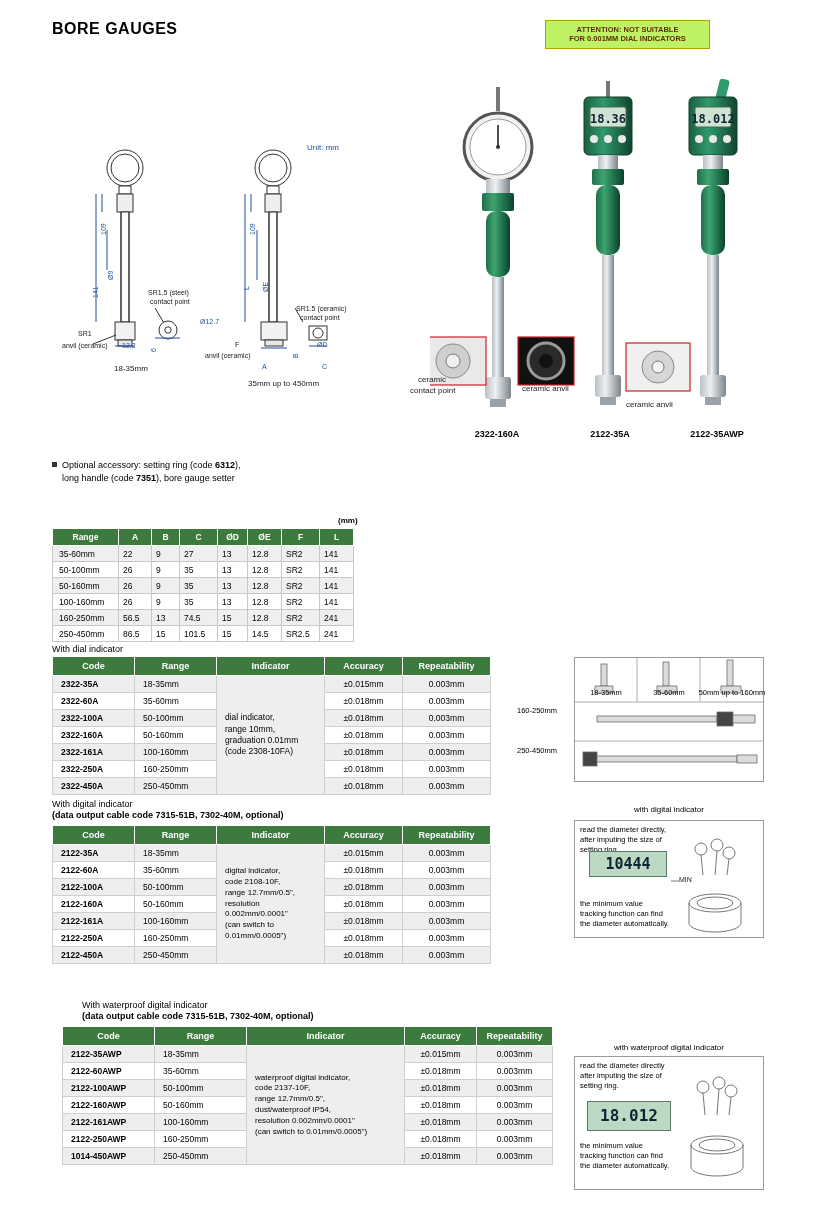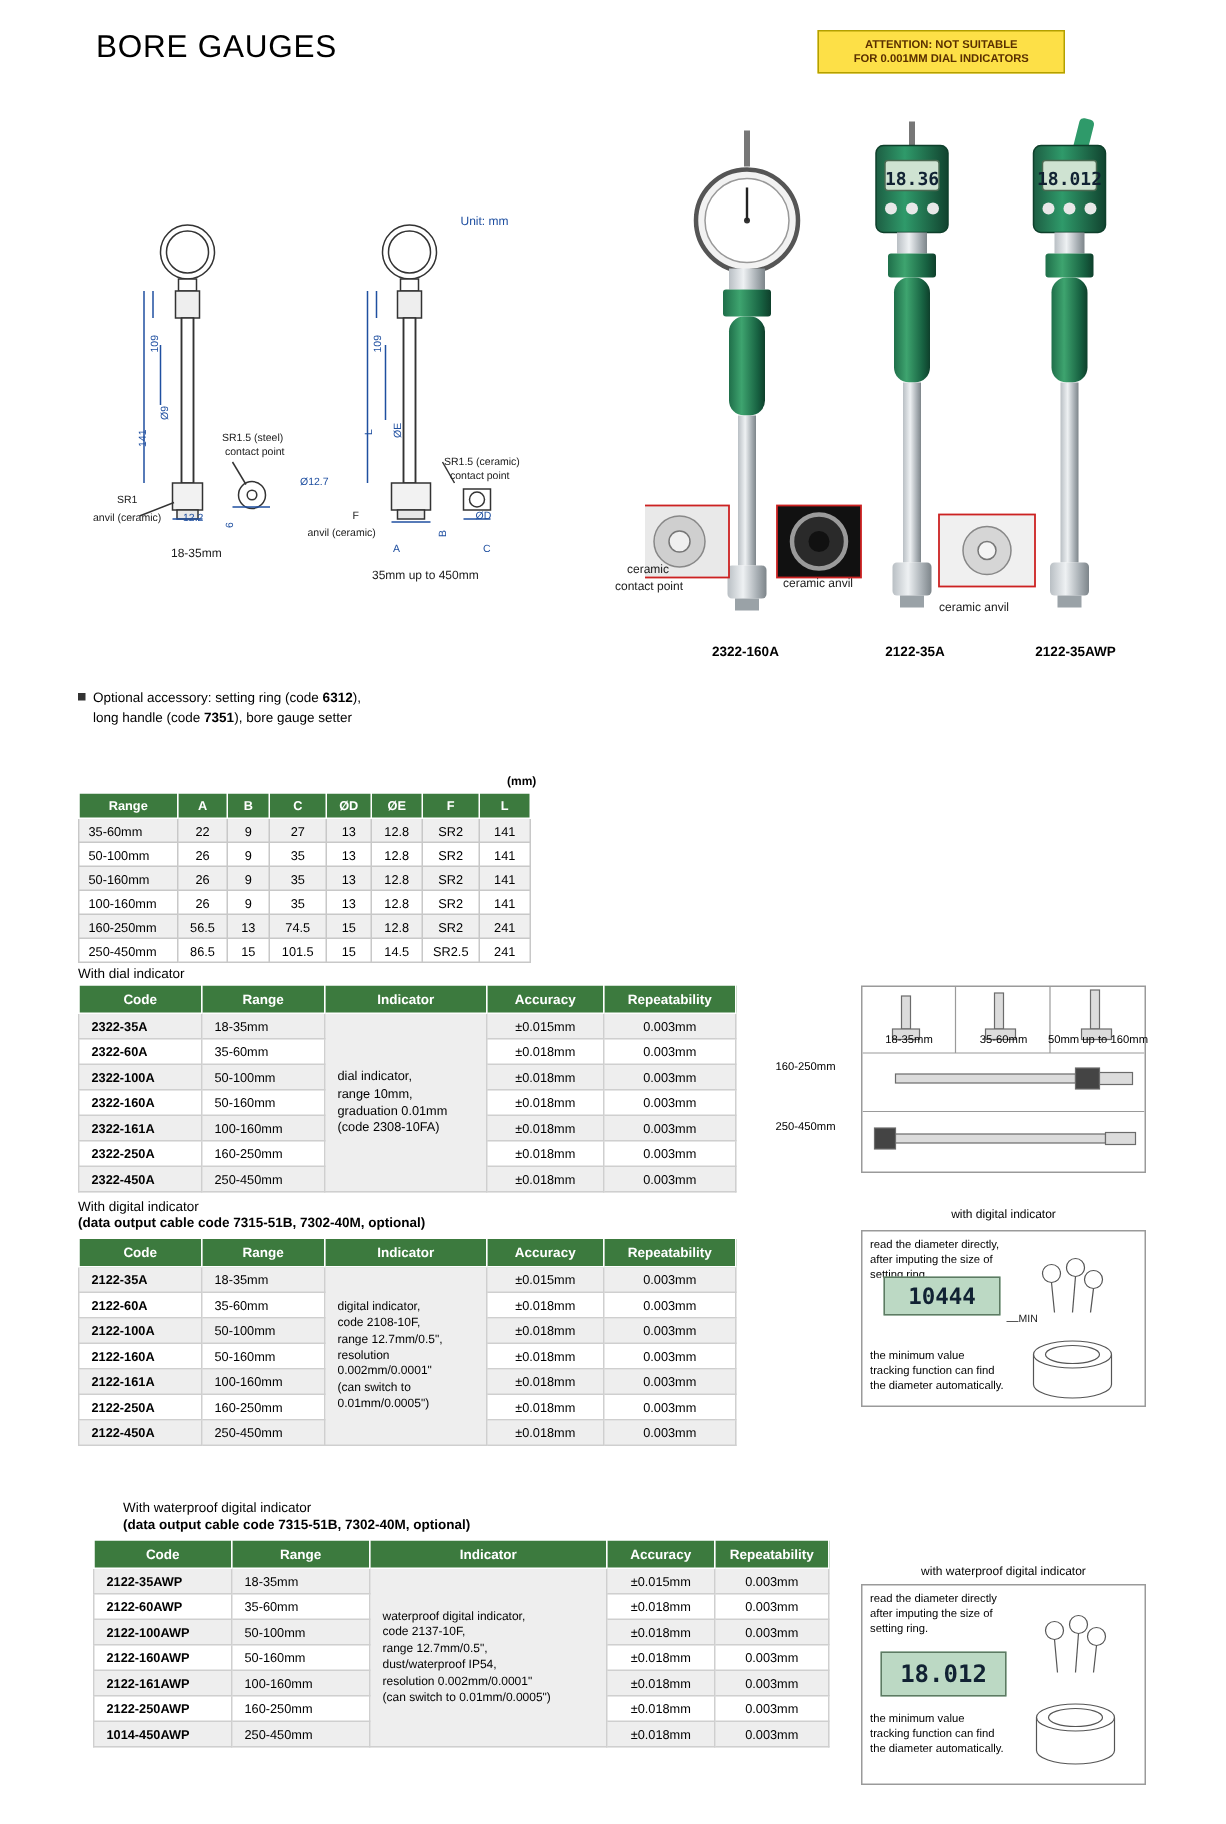--- a/index.html
+++ b/index.html
@@ -11,27 +11,27 @@
     background: #ffffff;
     font-family: "Liberation Sans", sans-serif;
     font-size: 9px;
     color: #000;
     overflow: hidden;
   }
   .page { position:relative; width:817px; height:1216px; }
 
   
   .title {
-    position:absolute; left:64px; top:20px;
-    font-size:21px; font-weight:normal; letter-spacing:0.5px;
+    position:absolute; left:52px; top:20px;
+    font-size:16px; font-weight:bold; letter-spacing:0.5px;
   }
   .attention {
     position:absolute; left:545px; top:20px;
     width:165px; padding:4px 2px;
-    background:#fde047; border:1px solid #b3a000;
+    background:#bef264; border:1px solid #b3a000;
     text-align:center; font-size:7.5px; font-weight:bold; line-height:1.25;
     color:#5a3000;
   }
 
   
   .unit-label { position:absolute; left:307px; top:143px; color:#1f4fa0; font-size:8px; }
 
   .dwg { position:absolute; }
   .lbl { position:absolute; font-size:7px; color:#1a1a1a; white-space:nowrap; }
   .lbl.blue { color:#1f4fa0; }
@@ -48,21 +48,21 @@
   .bullet b { font-weight:bold; }
 
   
   table { border-collapse:collapse; font-size:8.5px;padding-left:23px; }
   .dim-table { position:absolute; left:52px; top:528px; }
   .dim-table th {
     background:#3c7a3e; color:#fff; font-weight:bold; padding:3px 4px;
     border:1px solid #fff; font-size:8.5px;
   }
   .dim-table td {
-    border:1px solid #c8c8c8; padding:2.5px 4px; text-align:center; background:#fff;
+    border:1px solid #c8c8c8; padding:2.5px 4px; text-align:left; background:#fff;
   }
   .dim-table tr:nth-child(odd) td { background:#efefef; }
   .dim-table td.rng { text-align:left; padding-left:6px; }
   .mm-note { position:absolute; left:338px; top:516px; font-size:8px; font-weight:bold; }
 
   .sec-title { position:absolute; font-size:9px; font-weight:normal; }
   .sec-sub { position:absolute; font-size:9px; font-weight:bold; }
 
   .main-table th {
     background:#3c7a3e; color:#fff; font-weight:bold; padding:4px 5px;

